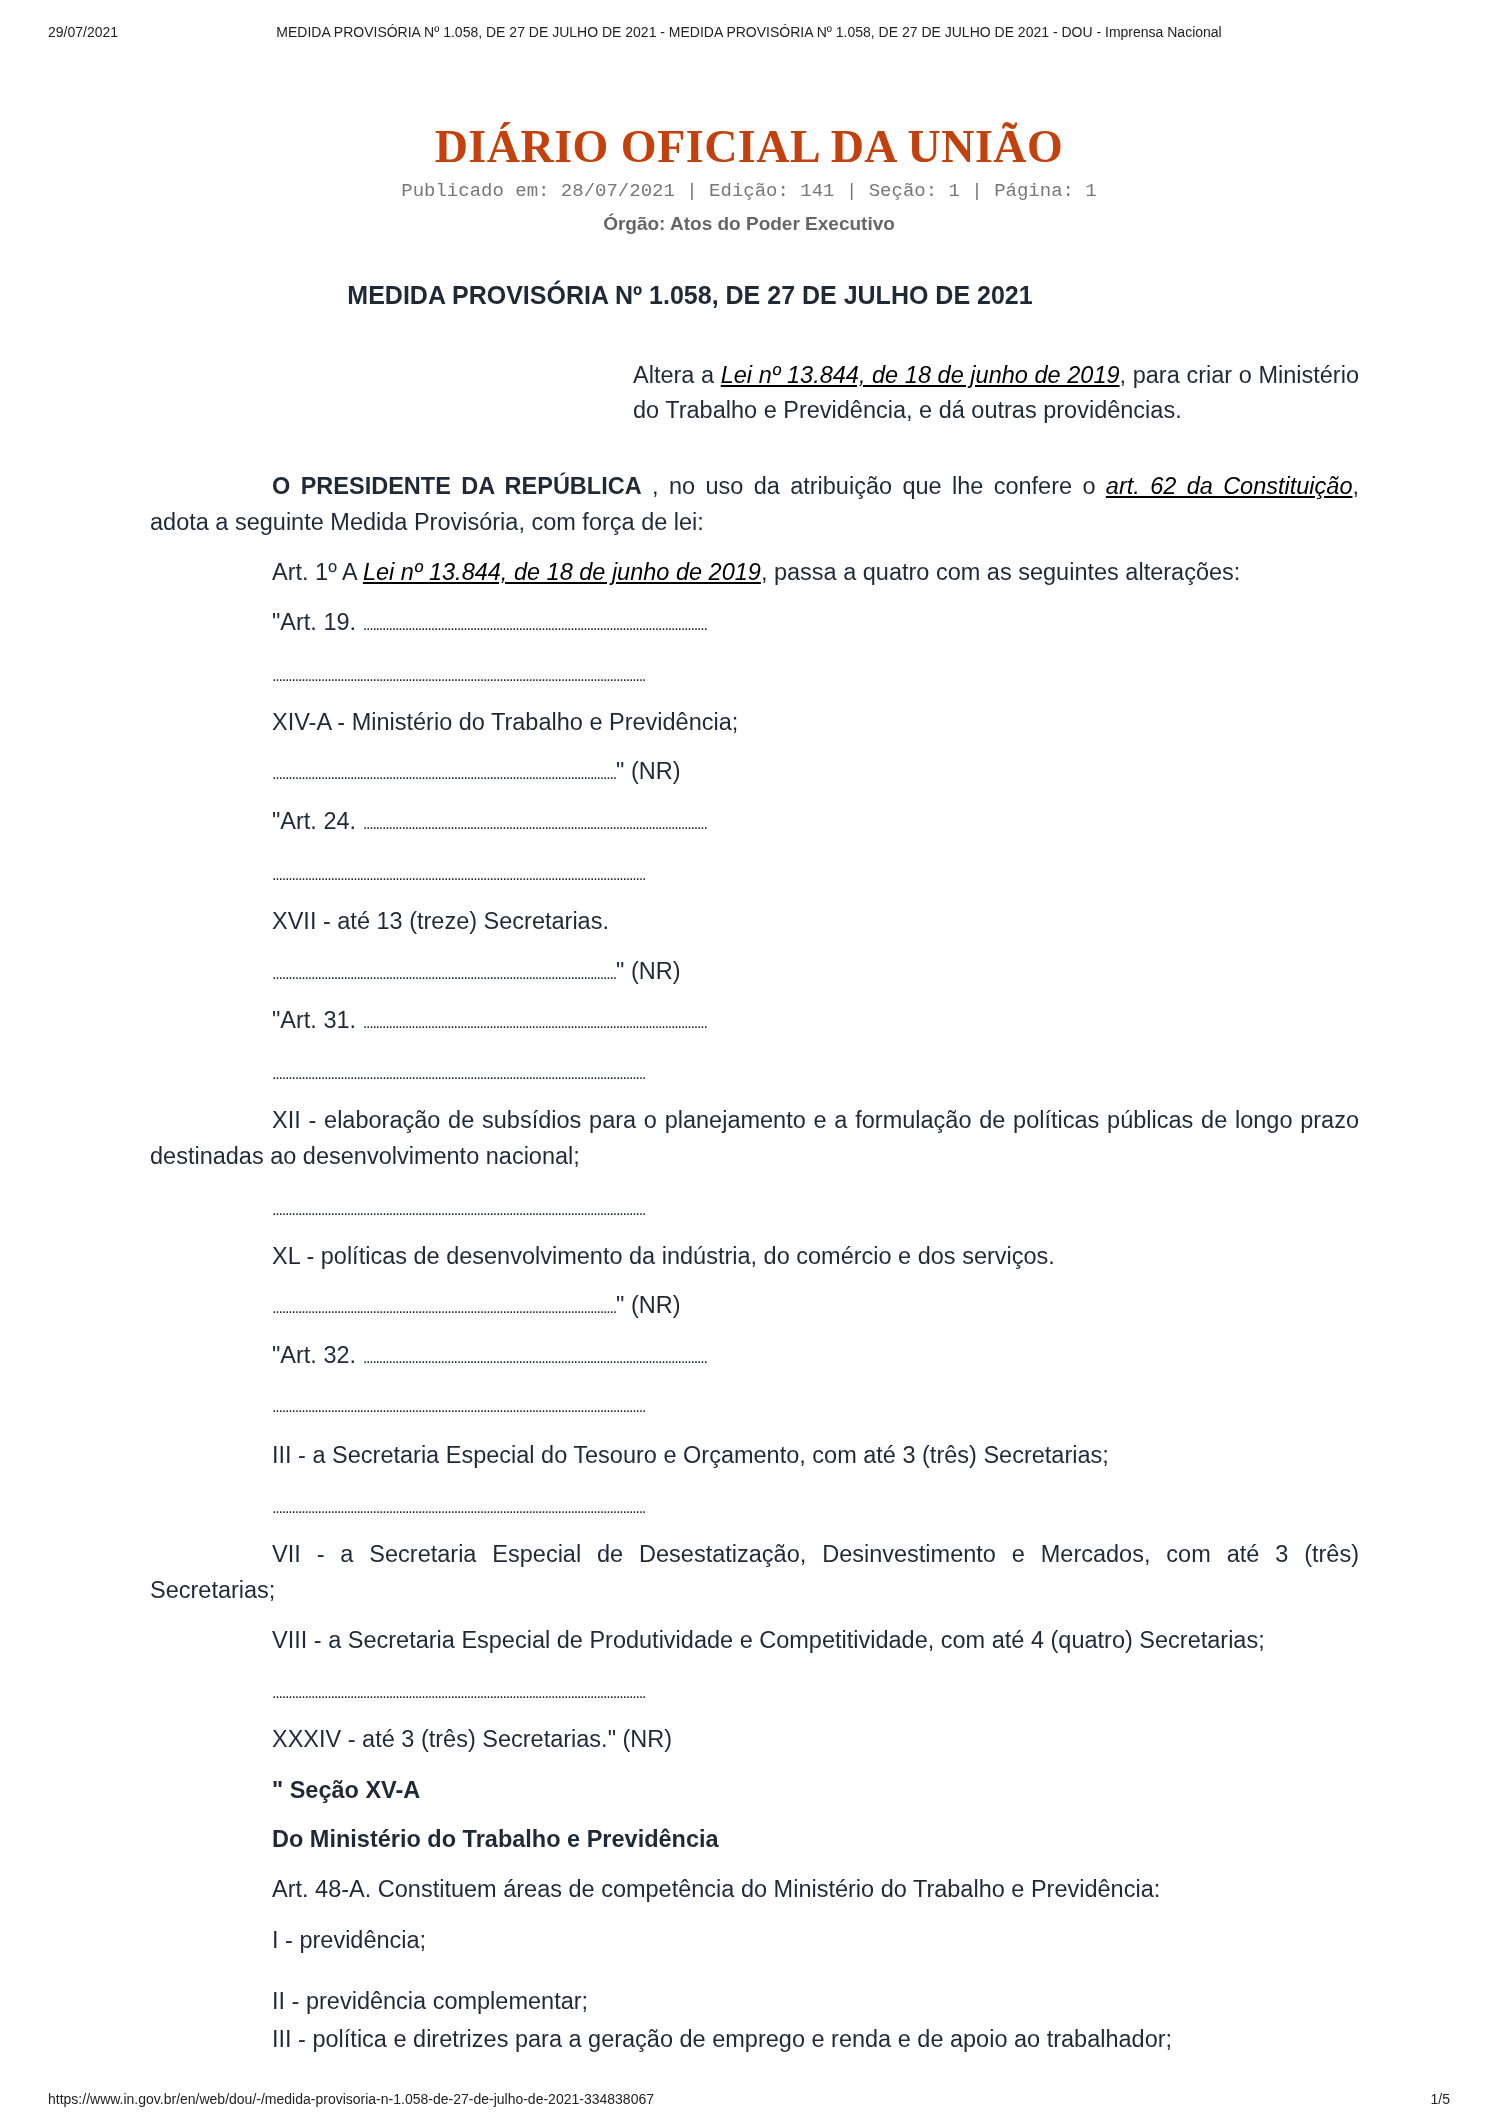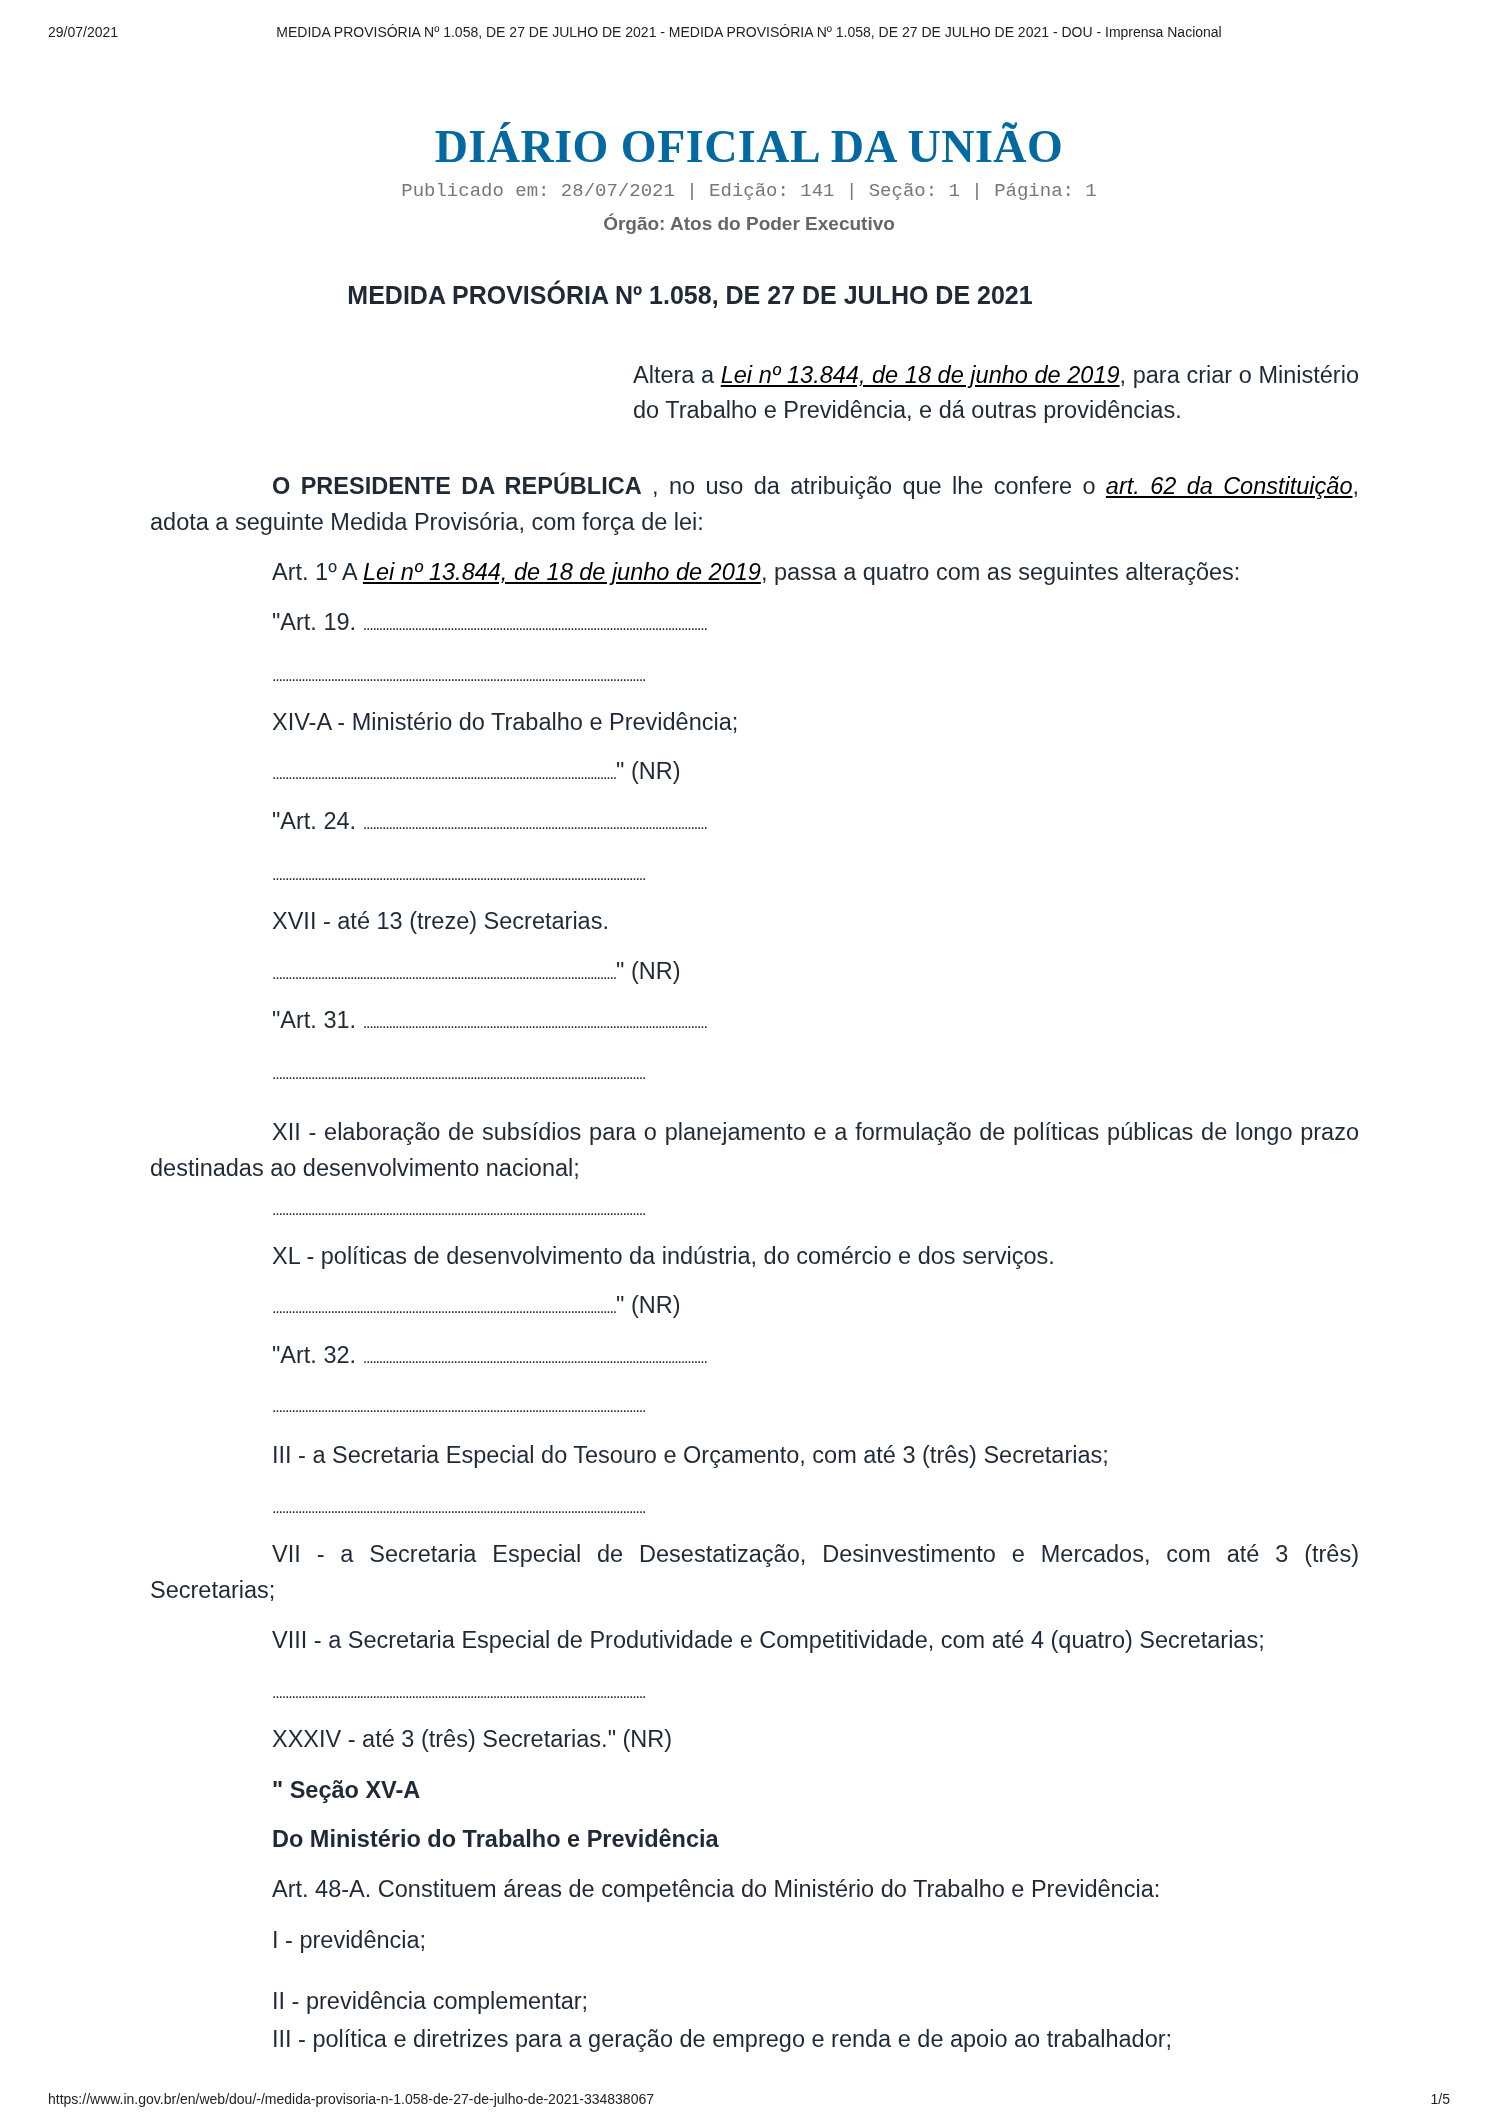--- a/index.html
+++ b/index.html
@@ -4,21 +4,21 @@
 <style>
   html, body { margin:0; padding:0; background:#ffffff; }
   body { width:1498px; height:2119px; position:relative; overflow:hidden; font-family:"Liberation Sans", sans-serif; color:#1f2a36; }
   .print-hdr { position:absolute; top:24px; font-size:14px; color:#222; font-family:"Liberation Sans", sans-serif; }
   .print-date { left:48px; }
   .print-title { left:0; width:1498px; text-align:center; }
   .print-ftr { position:absolute; top:2091px; font-size:14px; color:#222; }
   .print-url { left:48px; }
   .print-page { right:48px; }
 
-  .dou-title { position:absolute; top:120px; left:0; width:1498px; text-align:center; font-family:"Liberation Serif", serif; font-weight:bold; font-size:46px; color:#0369a1; letter-spacing:0.5px; }
+  .dou-title { position:absolute; top:120px; left:0; width:1498px; text-align:center; font-family:"Liberation Serif", serif; font-weight:bold; font-size:46px; color:#c2410c; letter-spacing:0.5px; }
   .pub-info { position:absolute; top:180px; left:0; width:1498px; text-align:center; font-size:19px; color:#777777;font-family:Liberation Mono, monospace; }
   .orgao { position:absolute; top:213px; left:0; width:1498px; text-align:center; font-size:19px; color:#666666; font-weight:bold; }
 
   .mp-heading { position:absolute; top:281px; left:0; width:1380px; text-align:center; font-size:25px; font-weight:bold; color:#1f2a36; }
 
   .ementa { position:absolute; top:358px; left:633px; width:726px; font-size:23.5px; line-height:35px; text-align:justify; color:#1f2a36; }
 
   a.lnk { color:#000000; text-decoration:underline;font-style:italic; }
 
   .p { position:absolute; font-size:23.5px; line-height:36px; color:#1f2a36; white-space:nowrap; }
@@ -56,21 +56,21 @@
 <div class="p ind" style="top:704px;">XIV-A - Ministério do Trabalho e Previdência;</div>
 <div class="p ind" style="top:753px;"><span class="dots">..........................................................................................................</span><span>" (NR)</span></div>
 
 <div class="p ind" style="top:803px;"><span>"Art. 24. </span><span class="dots">..........................................................................................................</span></div>
 <div class="p ind" style="top:854px;"><span class="dots">...................................................................................................................</span></div>
 <div class="p ind" style="top:903px;">XVII - até 13 (treze) Secretarias.</div>
 <div class="p ind" style="top:953px;"><span class="dots">..........................................................................................................</span><span>" (NR)</span></div>
 
 <div class="p ind" style="top:1002px;"><span>"Art. 31. </span><span class="dots">..........................................................................................................</span></div>
 <div class="p ind" style="top:1053px;"><span class="dots">...................................................................................................................</span></div>
-<div class="p full" style="top:1102px;margin-top:12px;">XII - elaboração de subsídios para o planejamento e a formulação de políticas públicas de longo prazo destinadas ao desenvolvimento nacional;</div>
+<div class="p full" style="top:1102px;">XII - elaboração de subsídios para o planejamento e a formulação de políticas públicas de longo prazo destinadas ao desenvolvimento nacional;</div>
 <div class="p ind" style="top:1189px;"><span class="dots">...................................................................................................................</span></div>
 <div class="p ind" style="top:1238px;">XL - políticas de desenvolvimento da indústria, do comércio e dos serviços.</div>
 <div class="p ind" style="top:1287px;"><span class="dots">..........................................................................................................</span><span>" (NR)</span></div>
 
 <div class="p ind" style="top:1337px;"><span>"Art. 32. </span><span class="dots">..........................................................................................................</span></div>
 <div class="p ind" style="top:1386px;"><span class="dots">...................................................................................................................</span></div>
 <div class="p ind" style="top:1437px;">III - a Secretaria Especial do Tesouro e Orçamento, com até 3 (três) Secretarias;</div>
 <div class="p ind" style="top:1487px;"><span class="dots">...................................................................................................................</span></div>
 <div class="p full" style="top:1536px;">VII - a Secretaria Especial de Desestatização, Desinvestimento e Mercados, com até 3 (três) Secretarias;</div>
 <div class="p ind" style="top:1622px;">VIII - a Secretaria Especial de Produtividade e Competitividade, com até 4 (quatro) Secretarias;</div>

